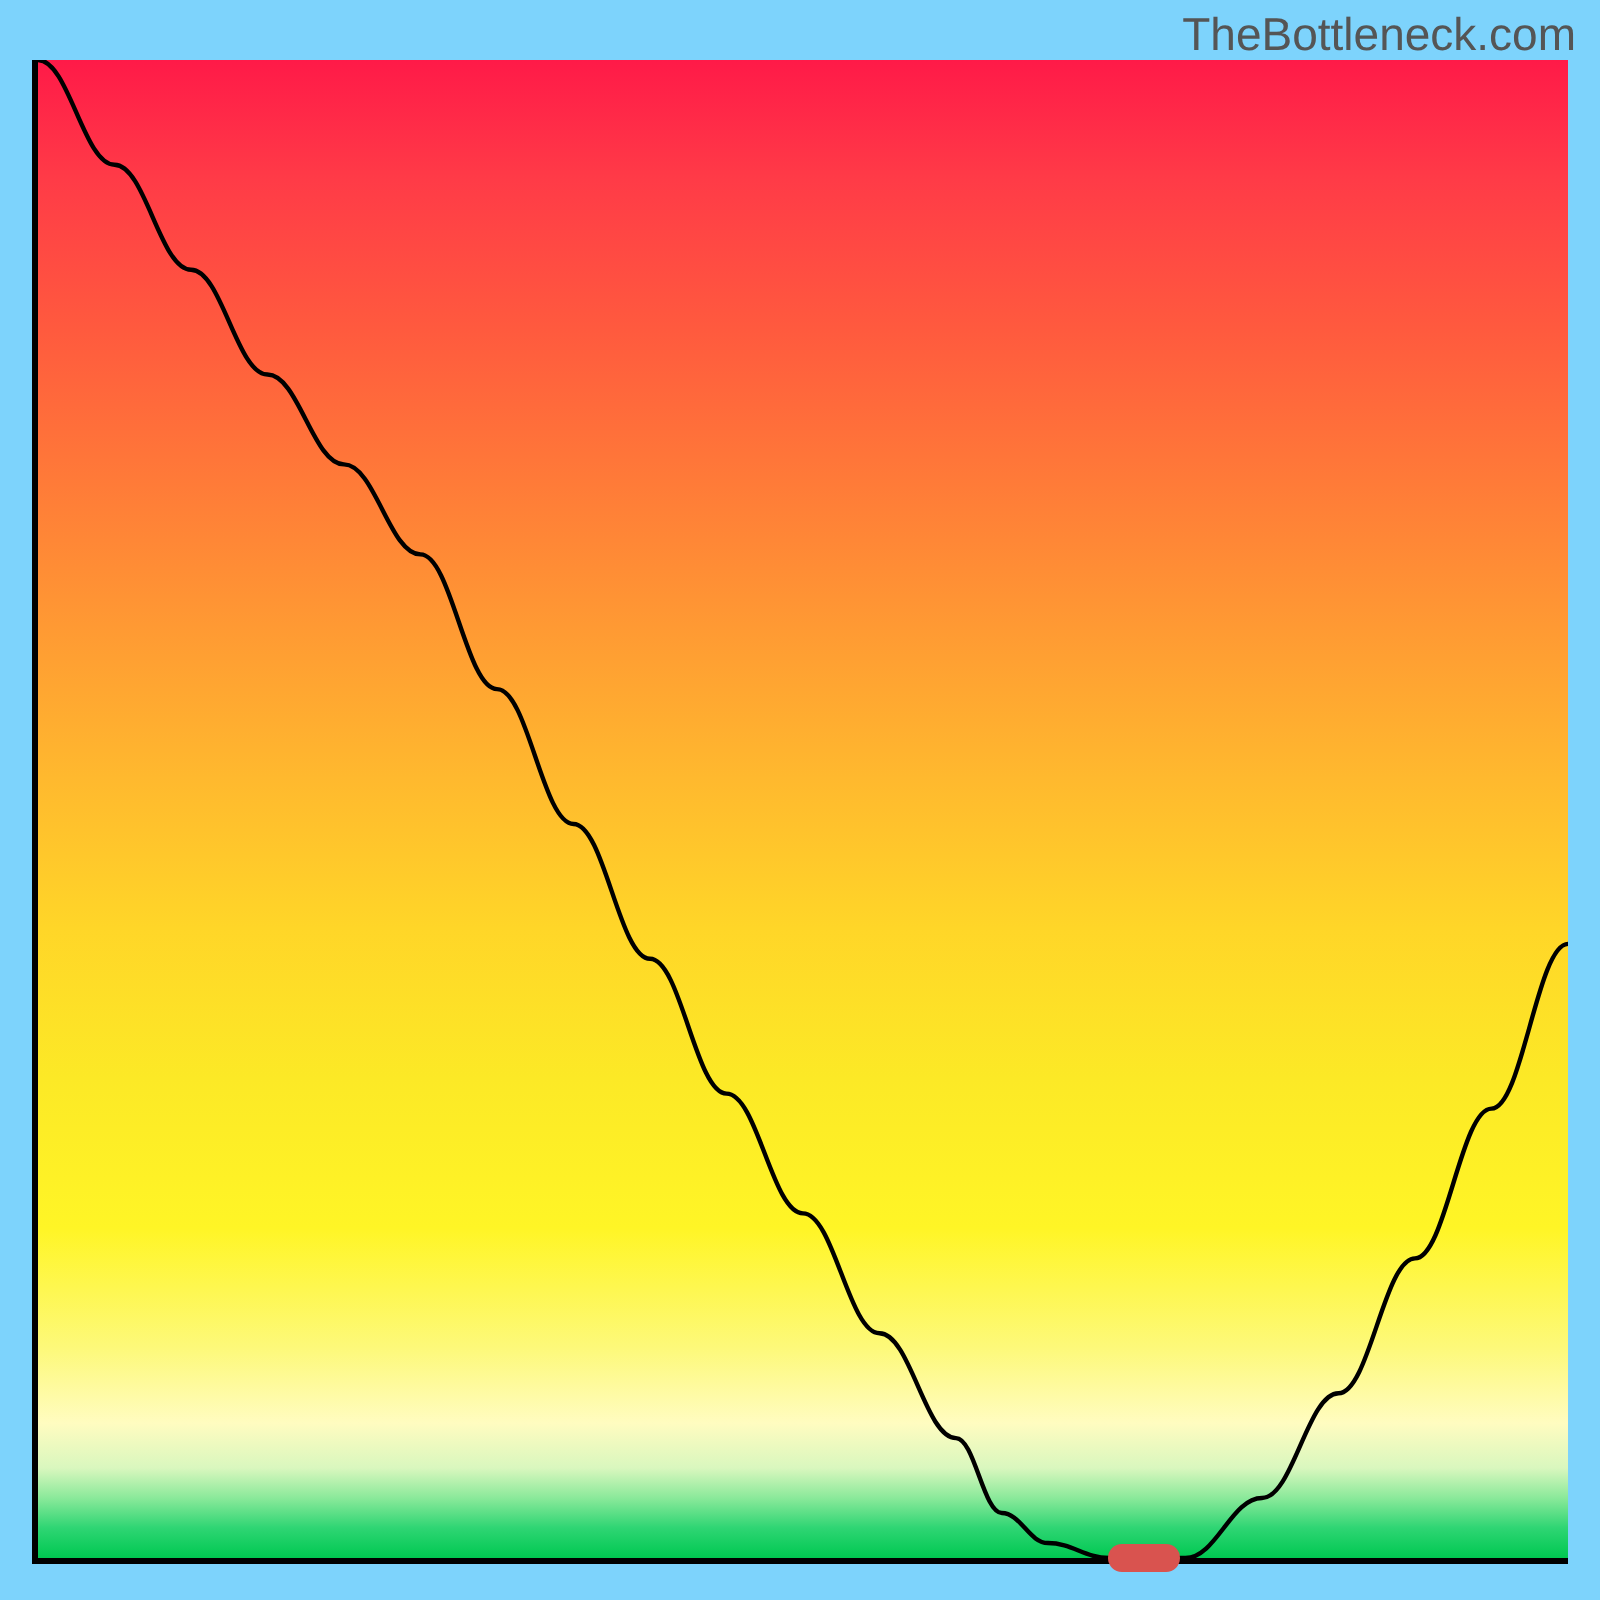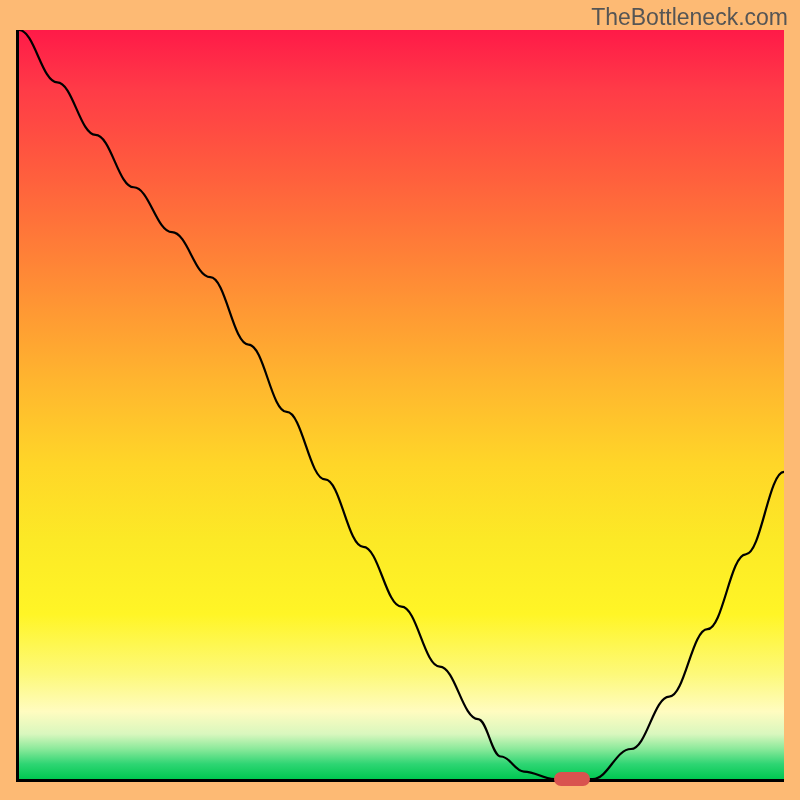--- a/index.html
+++ b/index.html
@@ -1,21 +1,21 @@
 <!DOCTYPE html>
 <html><head>
 <meta charset="utf-8">
 <style>
   * { margin: 0; padding: 0; box-sizing: border-box; }
   body { width: 800px; height: 800px; position: relative; font-family: Arial, sans-serif; }
   .chart-container {
     width: 800px;
     height: 800px;
     position: relative;
-    background: #fdba74;
+    background: #7dd3fc;
   }
   .watermark {
     position: absolute;
     top: 4px;
     right: 12px;
     font-size: 23px;
     color: #555;
     font-weight: 500;
     z-index: 10;
   }

